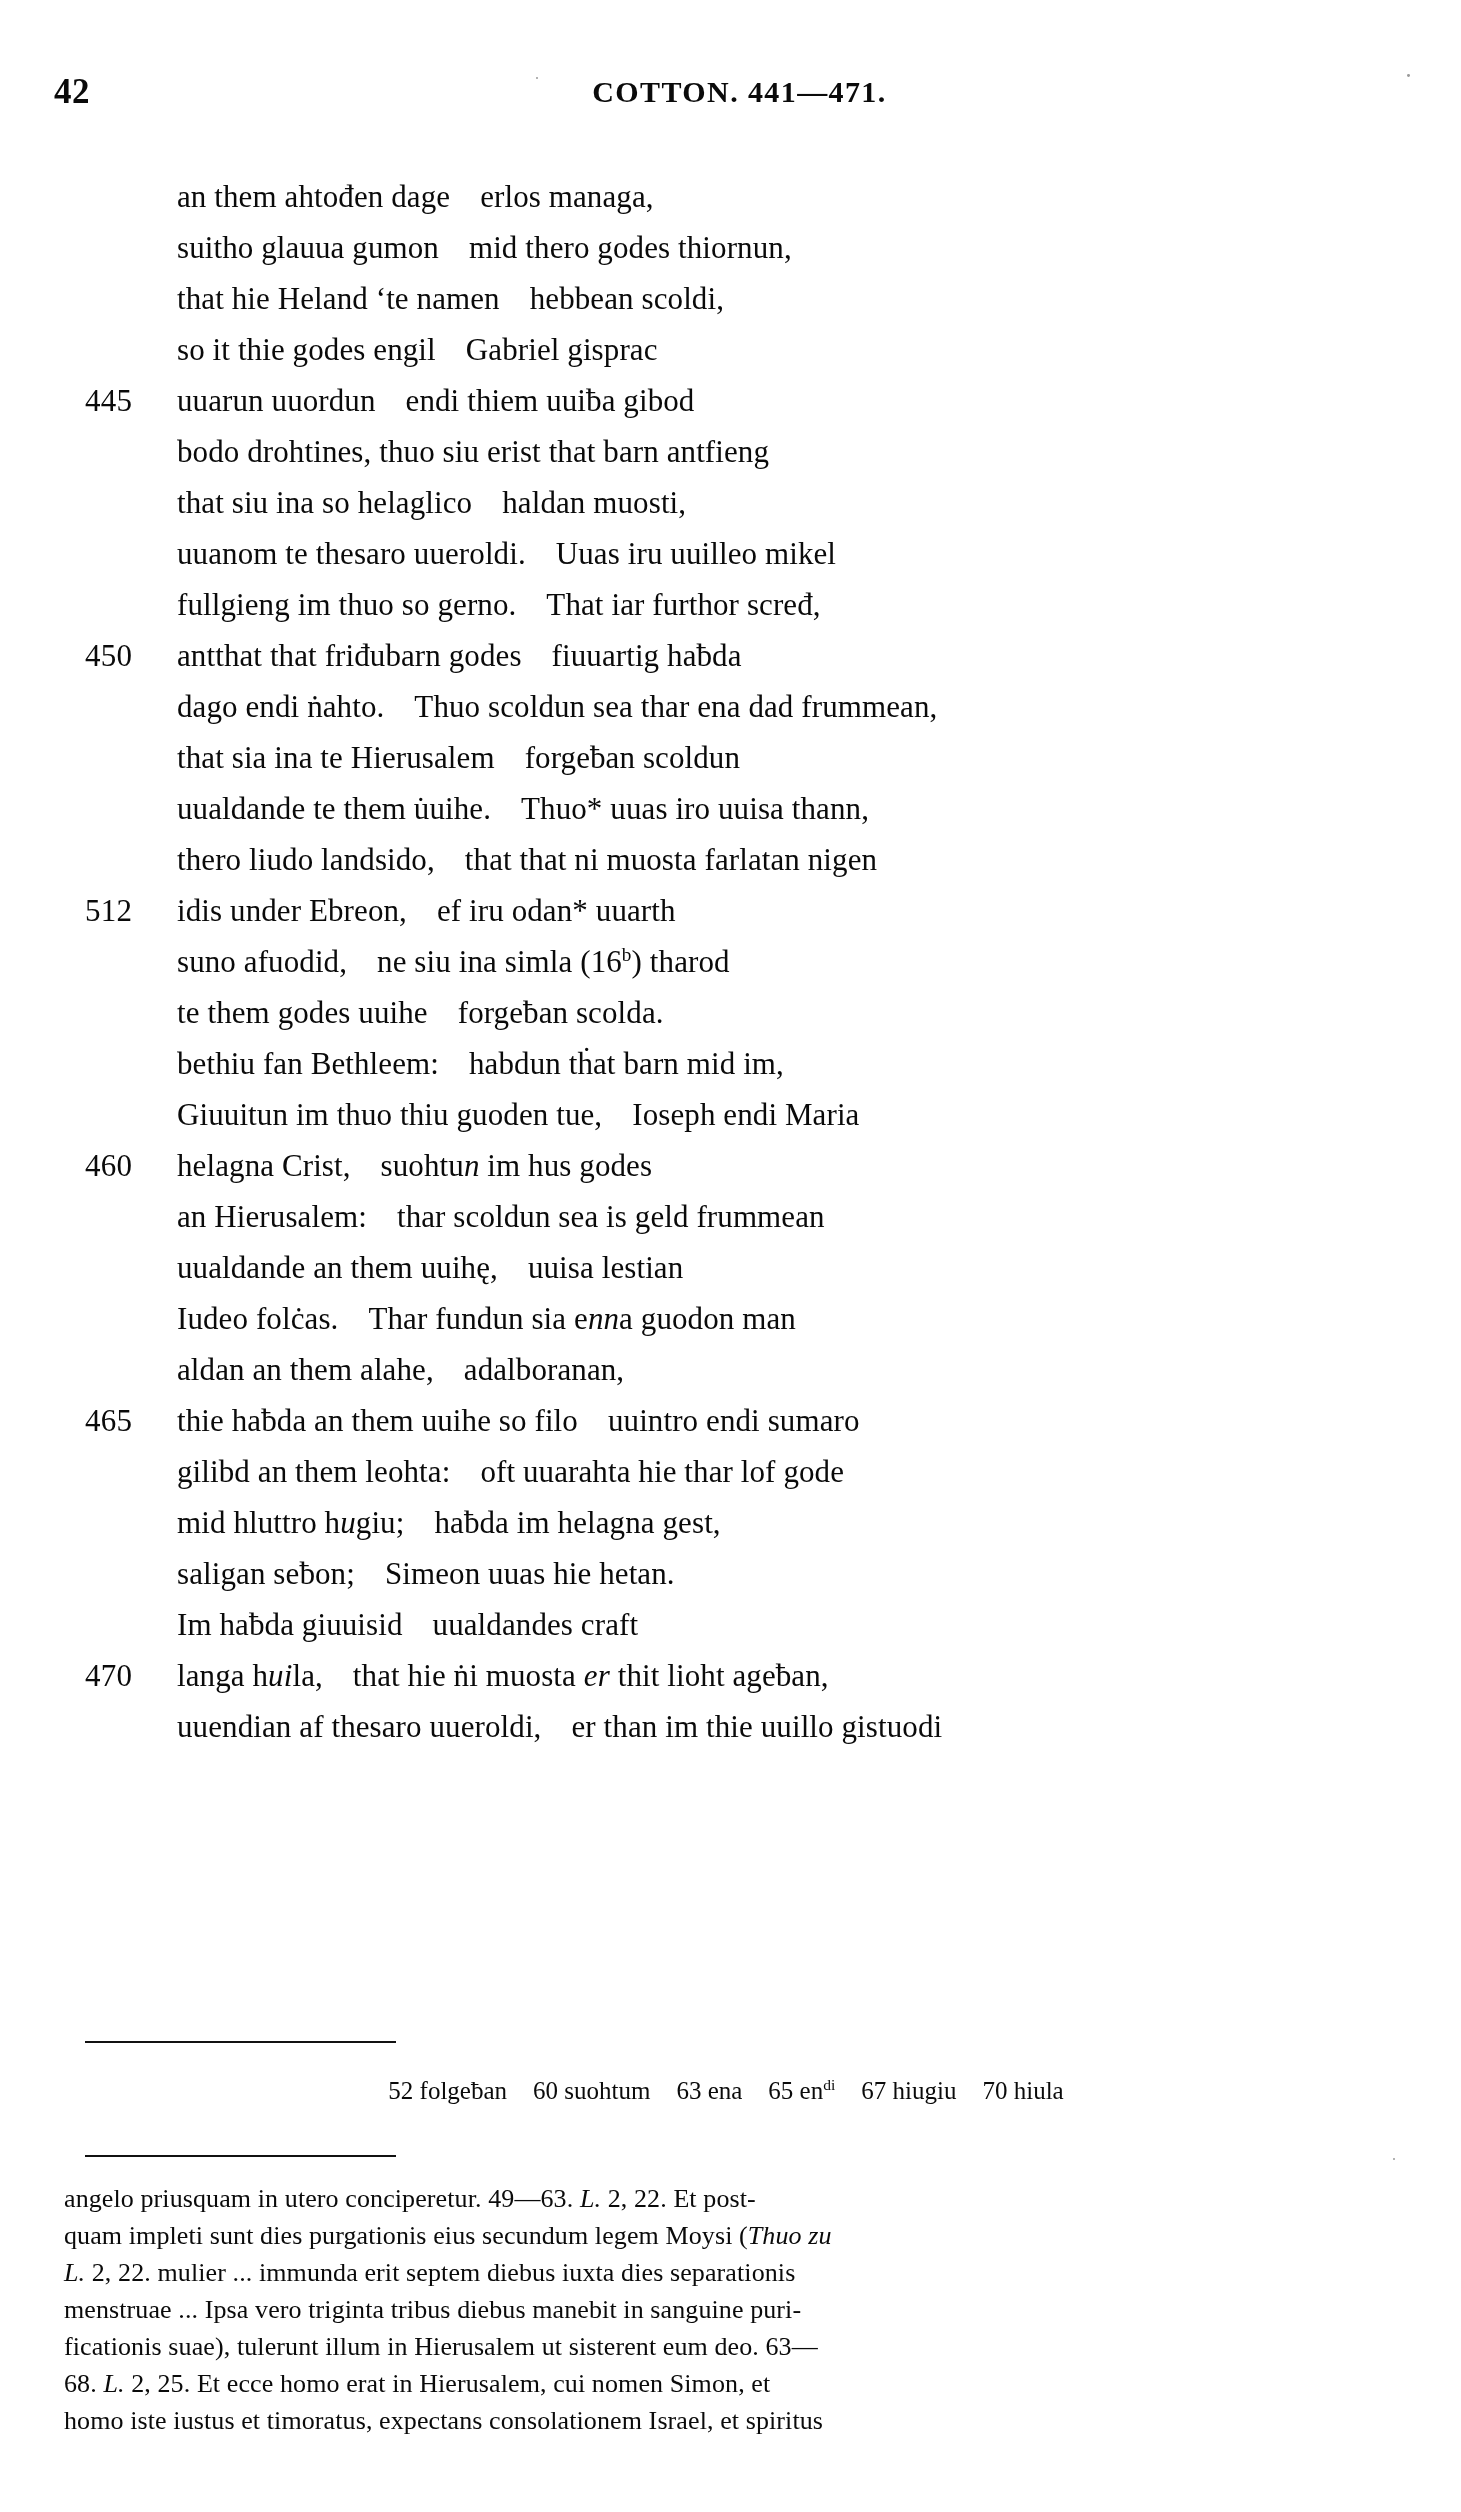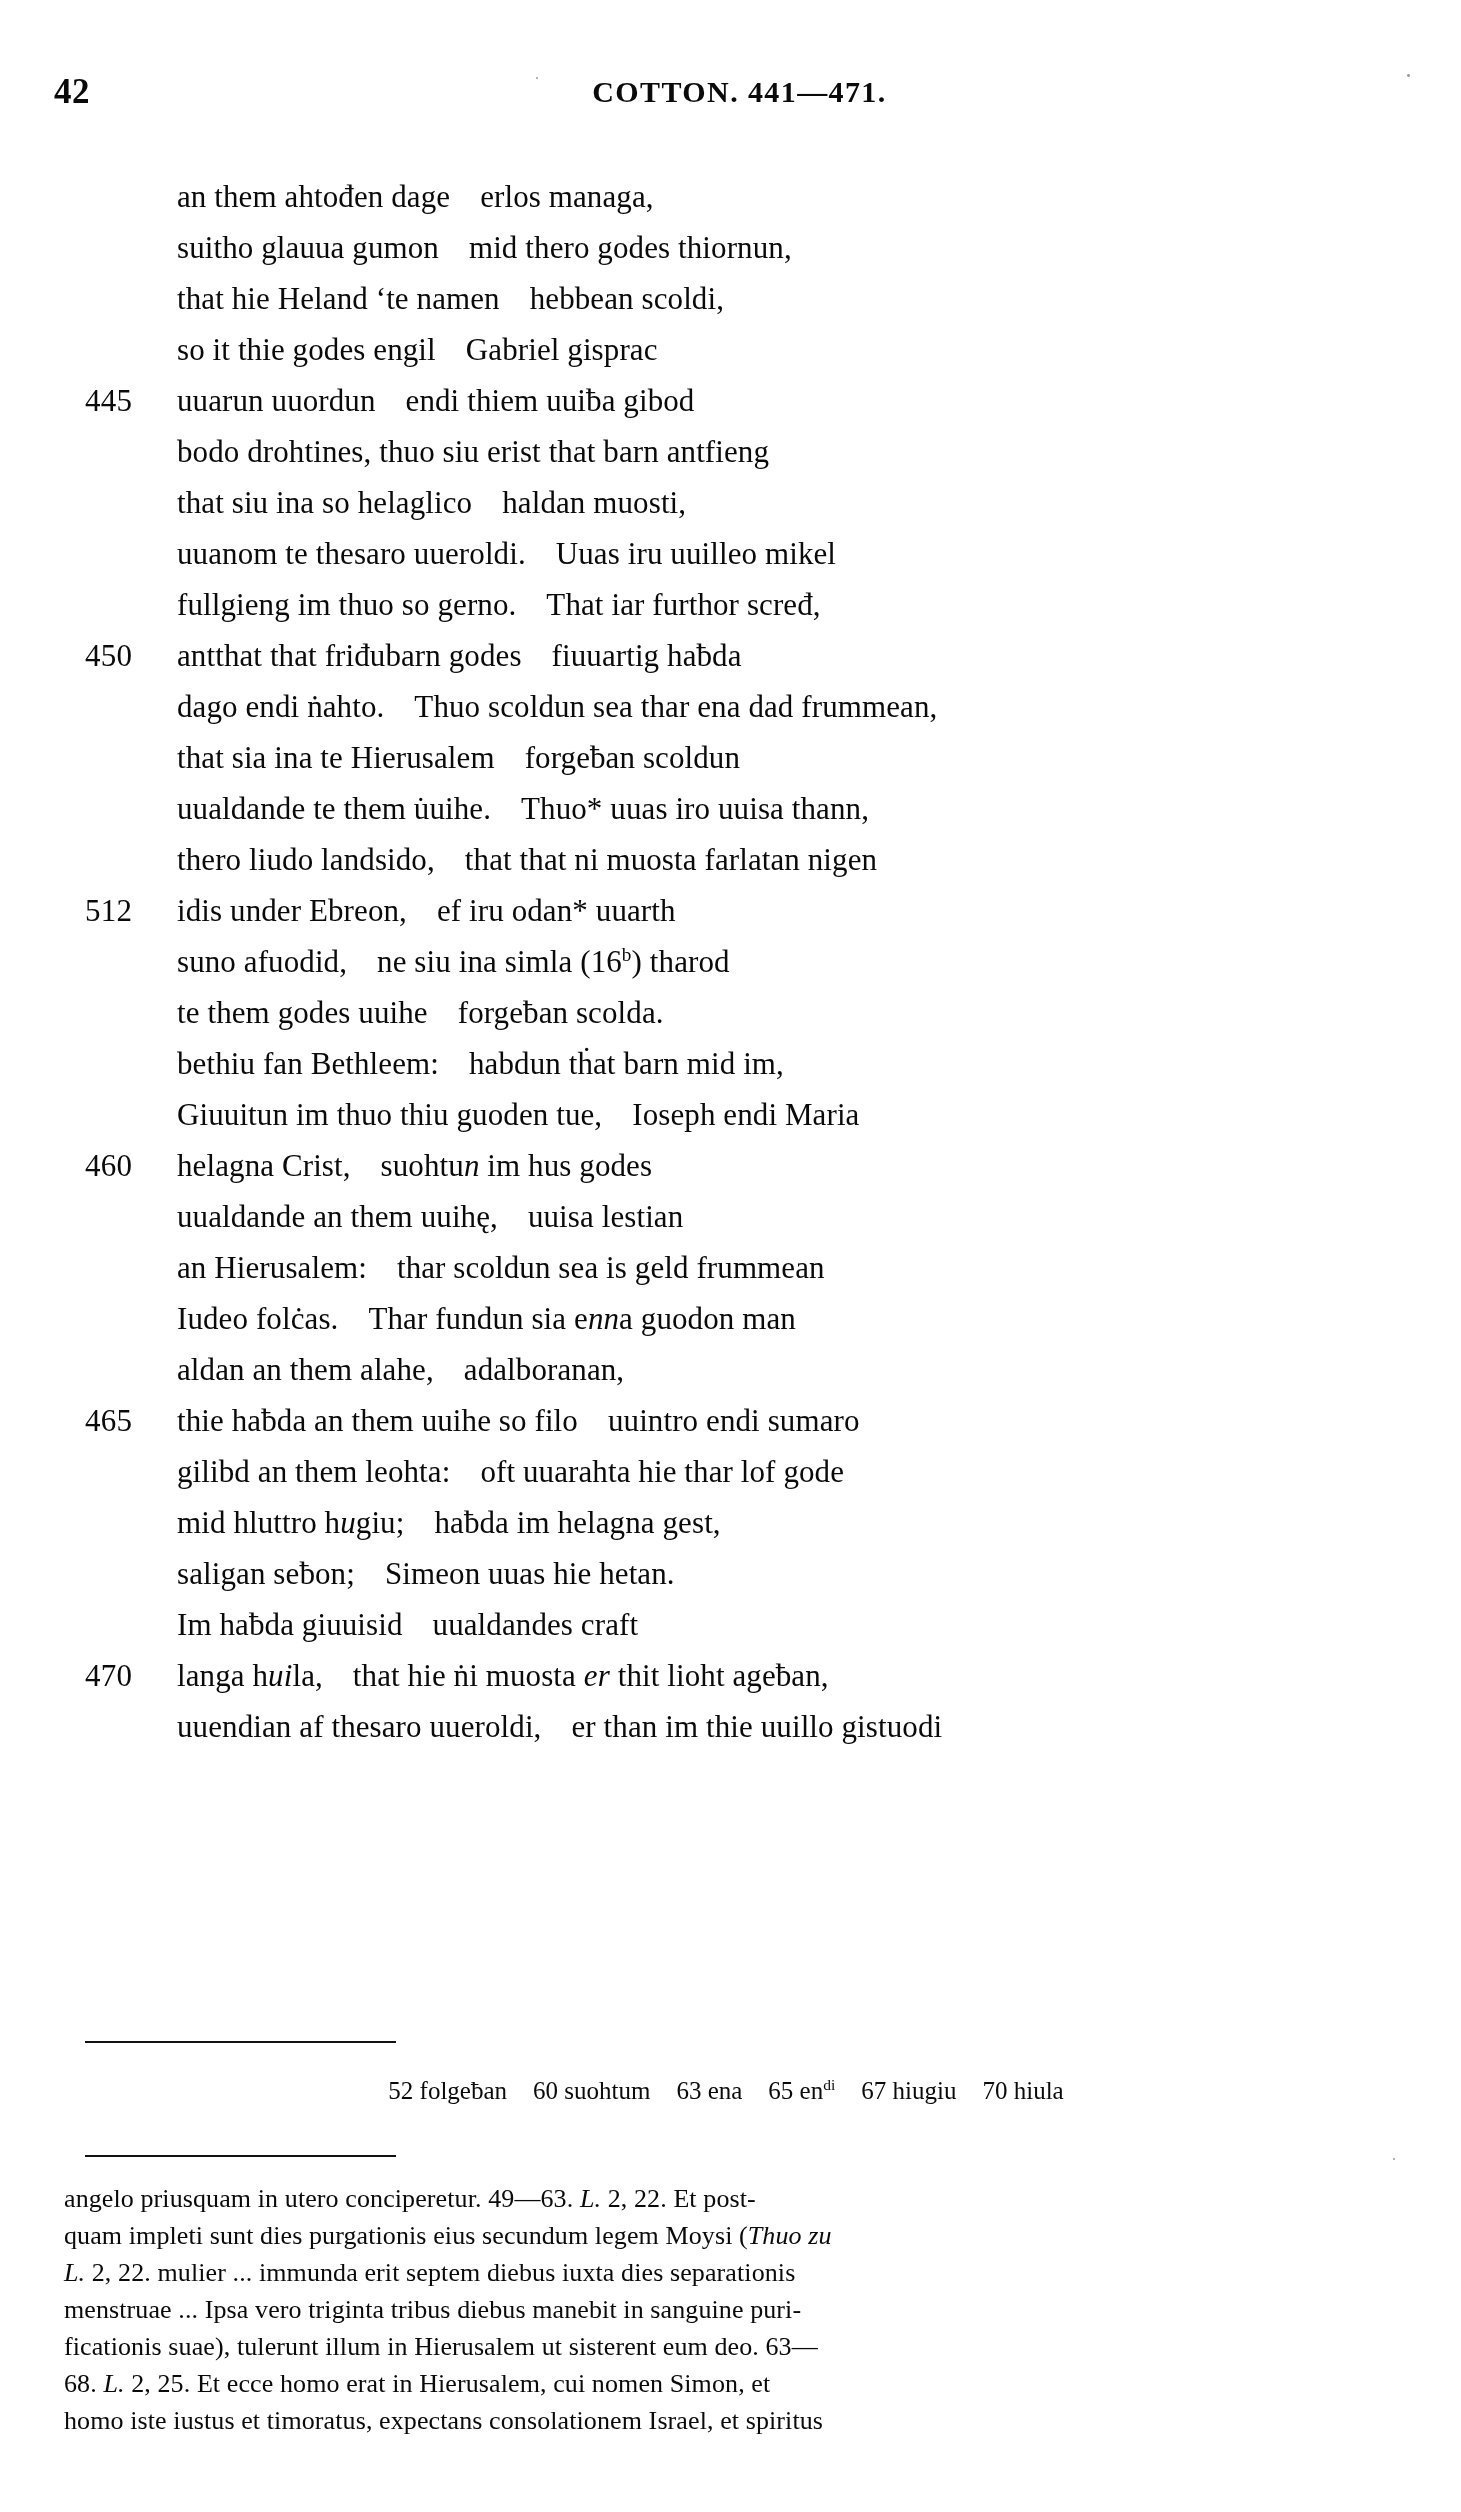--- a/index.html
+++ b/index.html
@@ -162,22 +162,22 @@
       <div class="verse-line"><span class="line-text">dago endi ṅahto.<span class="half-gap"></span>Thuo scoldun sea thar ena dad frummean,</span></div>
       <div class="verse-line"><span class="line-text">that sia ina te Hierusalem<span class="half-gap"></span>forgeƀan scoldun</span></div>
       <div class="verse-line"><span class="line-text">uualdande te them u̇uihe.<span class="half-gap"></span>Thuo* uuas iro uuisa thann,</span></div>
       <div class="verse-line"><span class="line-text">thero liudo landsido,<span class="half-gap"></span>that that ni muosta farlatan nigen</span></div>
       <div class="verse-line"><span class="line-number">512</span><span class="line-text">idis under Ebreon,<span class="half-gap"></span>ef iru odan* uuarth</span></div>
       <div class="verse-line"><span class="line-text">suno afuodid,<span class="half-gap"></span>ne siu ina simla (16<sup class="sup">b</sup>) tharod</span></div>
       <div class="verse-line"><span class="line-text">te them godes uuihe<span class="half-gap"></span>forgeƀan scolda.</span></div>
       <div class="verse-line"><span class="line-text">bethiu fan Bethleem:<span class="half-gap"></span>habdun tḣat barn mid im,</span></div>
       <div class="verse-line"><span class="line-text">Giuuitun im thuo thiu guoden tue,<span class="half-gap"></span>Ioseph endi Maria</span></div>
       <div class="verse-line"><span class="line-number">460</span><span class="line-text">helagna Crist,<span class="half-gap"></span>suohtu<span class="ital">n</span> im hus godes</span></div>
+      <div class="verse-line"><span class="line-text">an Hierusalem:<span class="half-gap"></span>thar scoldun sea is geld frummean</span></div>
       <div class="verse-line"><span class="line-text">uualdande an them uuihę,<span class="half-gap"></span>uuisa lestian</span></div>
-      <div class="verse-line"><span class="line-text">an Hierusalem:<span class="half-gap"></span>thar scoldun sea is geld frummean</span></div>
       <div class="verse-line"><span class="line-text">Iudeo folċas.<span class="half-gap"></span>Thar fundun sia e<span class="ital">nn</span>a guodon man</span></div>
       <div class="verse-line"><span class="line-text">aldan an them alahe,<span class="half-gap"></span>adalboranan,</span></div>
       <div class="verse-line"><span class="line-number">465</span><span class="line-text">thie haƀda an them uuihe so filo<span class="half-gap"></span>uuintro endi sumaro</span></div>
       <div class="verse-line"><span class="line-text">gilibd an them leohta:<span class="half-gap"></span>oft uuarahta hie thar lof gode</span></div>
       <div class="verse-line"><span class="line-text">mid hluttro h<span class="ital">u</span>giu;<span class="half-gap"></span>haƀda im helagna gest,</span></div>
       <div class="verse-line"><span class="line-text">saligan seƀon;<span class="half-gap"></span>Simeon uuas hie hetan.</span></div>
       <div class="verse-line"><span class="line-text">Im haƀda giuuisid<span class="half-gap"></span>uualdandes craft</span></div>
       <div class="verse-line"><span class="line-number">470</span><span class="line-text">langa h<span class="ital">ui</span>la,<span class="half-gap"></span>that hie ṅi muosta <span class="ital">er</span> thit lioht ageƀan,</span></div>
       <div class="verse-line"><span class="line-text">uuendian af thesaro uueroldi,<span class="half-gap"></span>er than im thie uuillo gistuodi</span></div>
     </div>

